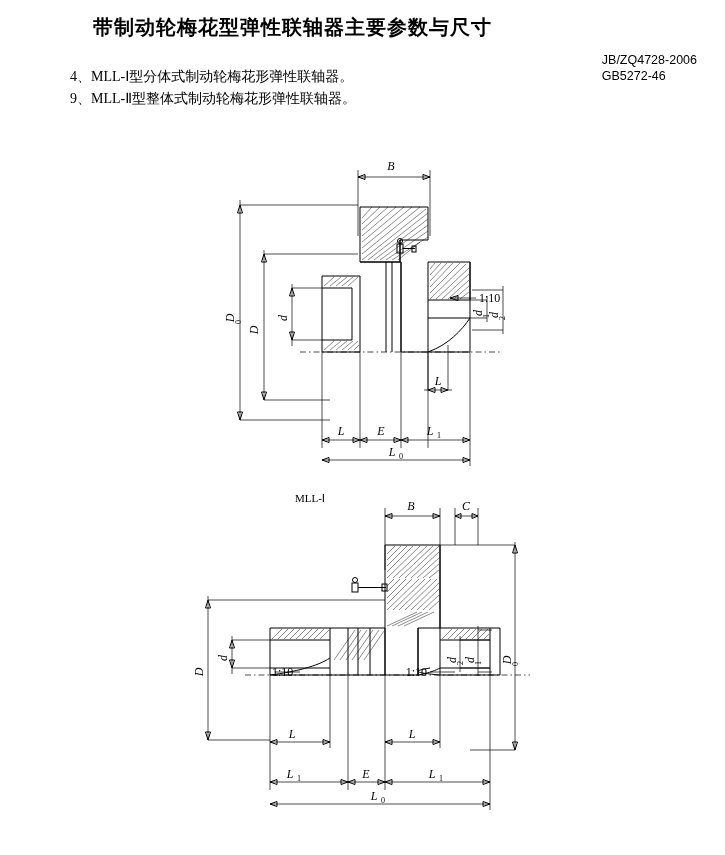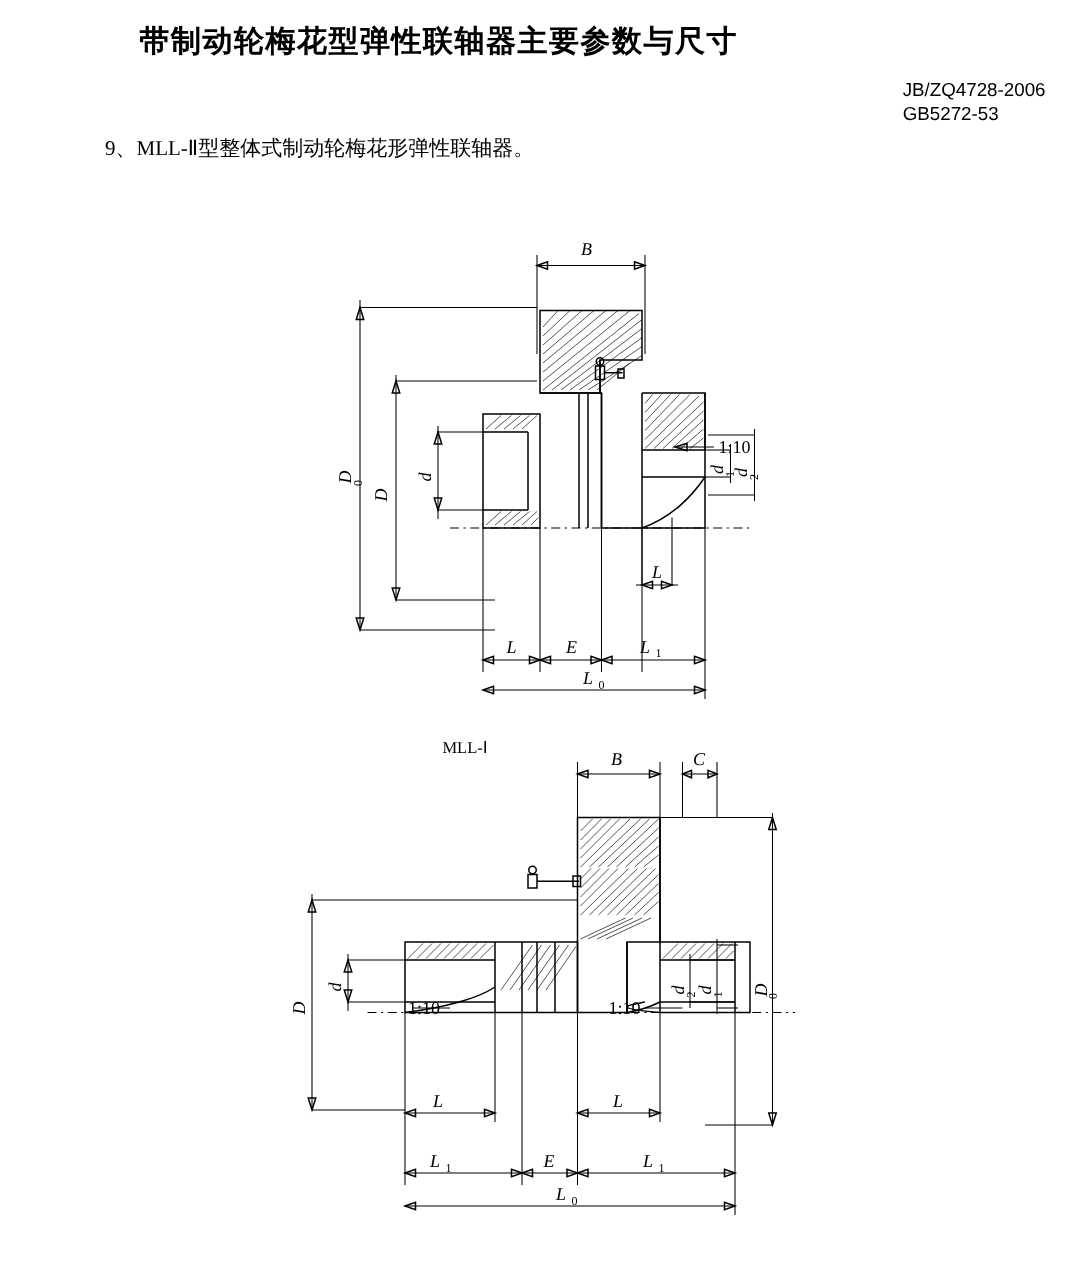--- a/index.html
+++ b/index.html
@@ -37,23 +37,24 @@
 </style>
 </head>
 <body>
 
 <div class="page">
 
   <div class="title">带制动轮梅花型弹性联轴器主要参数与尺寸</div>
 
   <div class="std">
     <div>JB/ZQ4728-2006</div>
-    <div>GB5272-53</div>
+    <div>GB5272-46</div>
   </div>
 
+  <div class="note note1">4、MLL-Ⅰ型分体式制动轮梅花形弹性联轴器。</div>
   <div class="note note2">9、MLL-Ⅱ型整体式制动轮梅花形弹性联轴器。</div>
 
   <svg width="725" height="500" viewBox="0 0 725 500">
 
     <g>
       <line class="thin" x1="358" y1="170" x2="358" y2="236"></line>
       <line class="thin" x1="430" y1="170" x2="430" y2="236"></line>
       <line class="thin" x1="358" y1="177" x2="430" y2="177"></line>
       <path class="ln" d="M358 177 l7 -2.5 v5 z" fill="#000"></path>
       <path class="ln" d="M430 177 l-7 -2.5 v5 z" fill="#000"></path>

